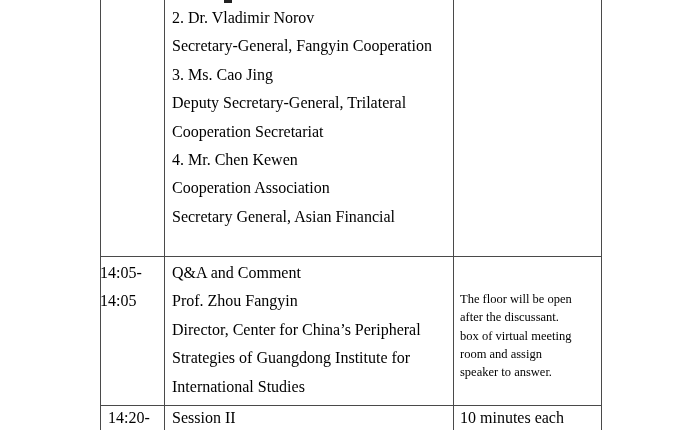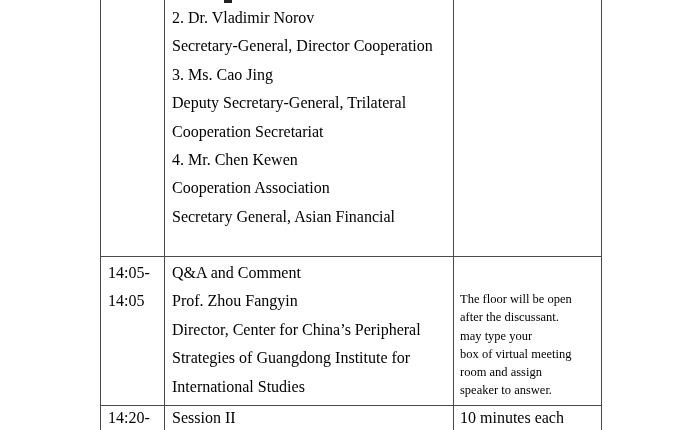--- a/index.html
+++ b/index.html
@@ -57,46 +57,45 @@
   <div class="vline" style="left:164px;"></div>
   <div class="vline" style="left:453px;"></div>
   <div class="vline" style="left:601px;"></div>
   <div class="hline" style="top:256px;"></div>
   <div class="hline" style="top:405px;"></div>
 
   <div class="frag" style="left:224px; top:0; width:8px; height:3px;"></div>
 
   <div class="textblock main-size" style="left:172px; top:4px;">
     <div>2. Dr. Vladimir Norov</div>
-    <div>Secretary-General, Director Cooperation</div>
+    <div>Secretary-General, Fangyin Cooperation</div>
     <div>3. Ms. Cao Jing</div>
     <div>Deputy Secretary-General, Trilateral</div>
     <div>Cooperation Secretariat</div>
     <div>4. Mr. Chen Kewen</div>
     <div>Cooperation Association</div>
     <div>Secretary General, Asian Financial</div>
   </div>
 
-  <div class="textblock main-size" style="left:108px; top:259px;">
+  <div class="textblock main-size" style="left:100px; top:259px;">
     <div>14:05-</div>
     <div>14:05</div>
   </div>
 
   <div class="textblock main-size" style="left:172px; top:259px;">
     <div>Q&amp;A and Comment</div>
     <div>Prof. Zhou Fangyin</div>
     <div>Director, Center for China’s Peripheral</div>
     <div>Strategies of Guangdong Institute for</div>
     <div>International Studies</div>
   </div>
 
   <div class="textblock note-size" style="left:460px; top:258px;">
     <div>The floor will be open</div>
     <div>after the discussant.</div>
-    <div>may type your</div>
     <div>box of virtual meeting</div>
     <div>room and assign</div>
     <div>speaker to answer.</div>
   </div>
 
   <div class="textblock main-size" style="left:108px; top:404px;">
     <div>14:20-</div>
   </div>
   <div class="textblock main-size" style="left:172px; top:404px;">
     <div>Session II</div>

